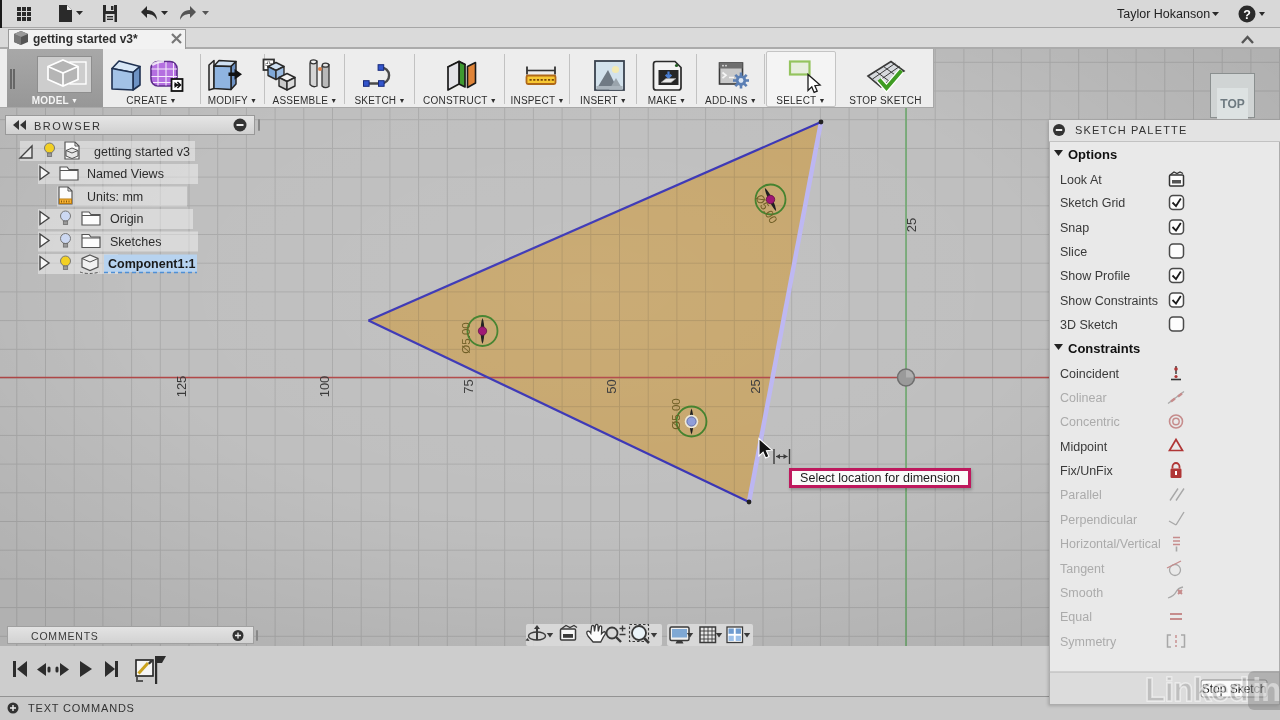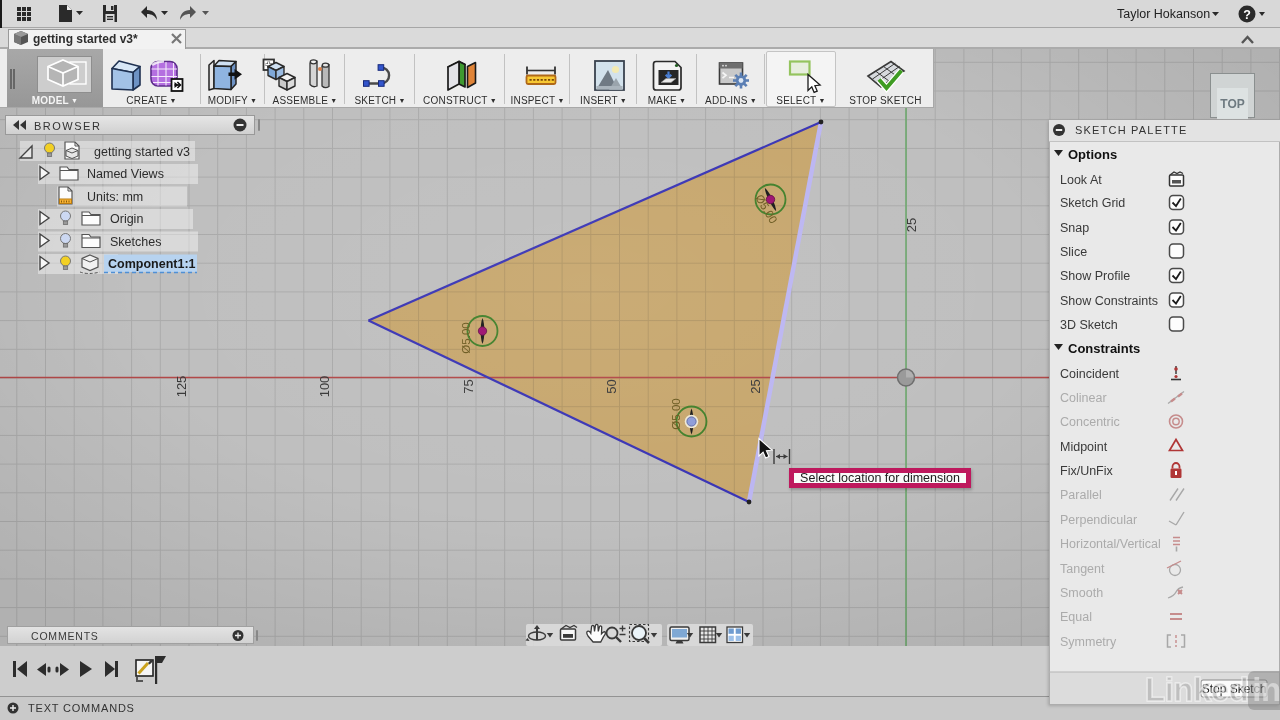--- a/index.html
+++ b/index.html
@@ -541,15 +541,15 @@
 <rect x="8.7" y="1.5" width="5.3" height="5.3" fill="#6f9cd0"></rect>
 <rect x="1.5" y="8.7" width="5.3" height="5.3" fill="#9dc0e8"></rect>
 <rect x="8.7" y="8.7" width="5.3" height="5.3" fill="#9dc0e8"></rect>
 </g>
 <path d="M223.8,15 h6.4 l-3.2,4.5 Z" fill="#3a3a3a"></path>
   </svg>
 
 <div class="abs" style="left:1210px;top:73px;width:45px;height:45px;background:#d0d4d4;border:1px solid #8a8f8f;"></div>
 <div class="abs" style="left:1217px;top:80px;width:31px;height:31px;background:#dde2e2;display:flex;align-items:center;justify-content:center;font-size:12px;font-weight:bold;color:#6e7a80;margin-top:8px;">TOP</div>
 
-<div class="abs" style="z-index:6;left:789px;top:468px;width:182px;height:20px;background:#fafafa;border:5px solid #be185d;box-shadow:1px 2px 3px rgba(0,0,0,0.25);display:flex;align-items:center;justify-content:center;font-size:12.5px;color:#1c1c1c;">Select location for dimension</div>
+<div class="abs" style="z-index:6;left:789px;top:468px;width:182px;height:20px;background:#fafafa;border:3px solid #be185d;box-shadow:1px 2px 3px rgba(0,0,0,0.25);display:flex;align-items:center;justify-content:center;font-size:12.5px;color:#1c1c1c;">Select location for dimension</div>
 
 <div class="abs" style="z-index:9;left:1145px;top:671px;font-size:33px;font-weight:bold;letter-spacing:-0.5px;color:rgba(150,150,150,0.42);-webkit-text-stroke:1.5px rgba(255,255,255,0.55);">Linked<span style="color:rgba(235,235,235,0.6);-webkit-text-stroke:0;background:rgba(125,125,125,0.45);border-radius:6px;padding:0 4px 2px 4px;">in</span></div>
 
 </body></html>

